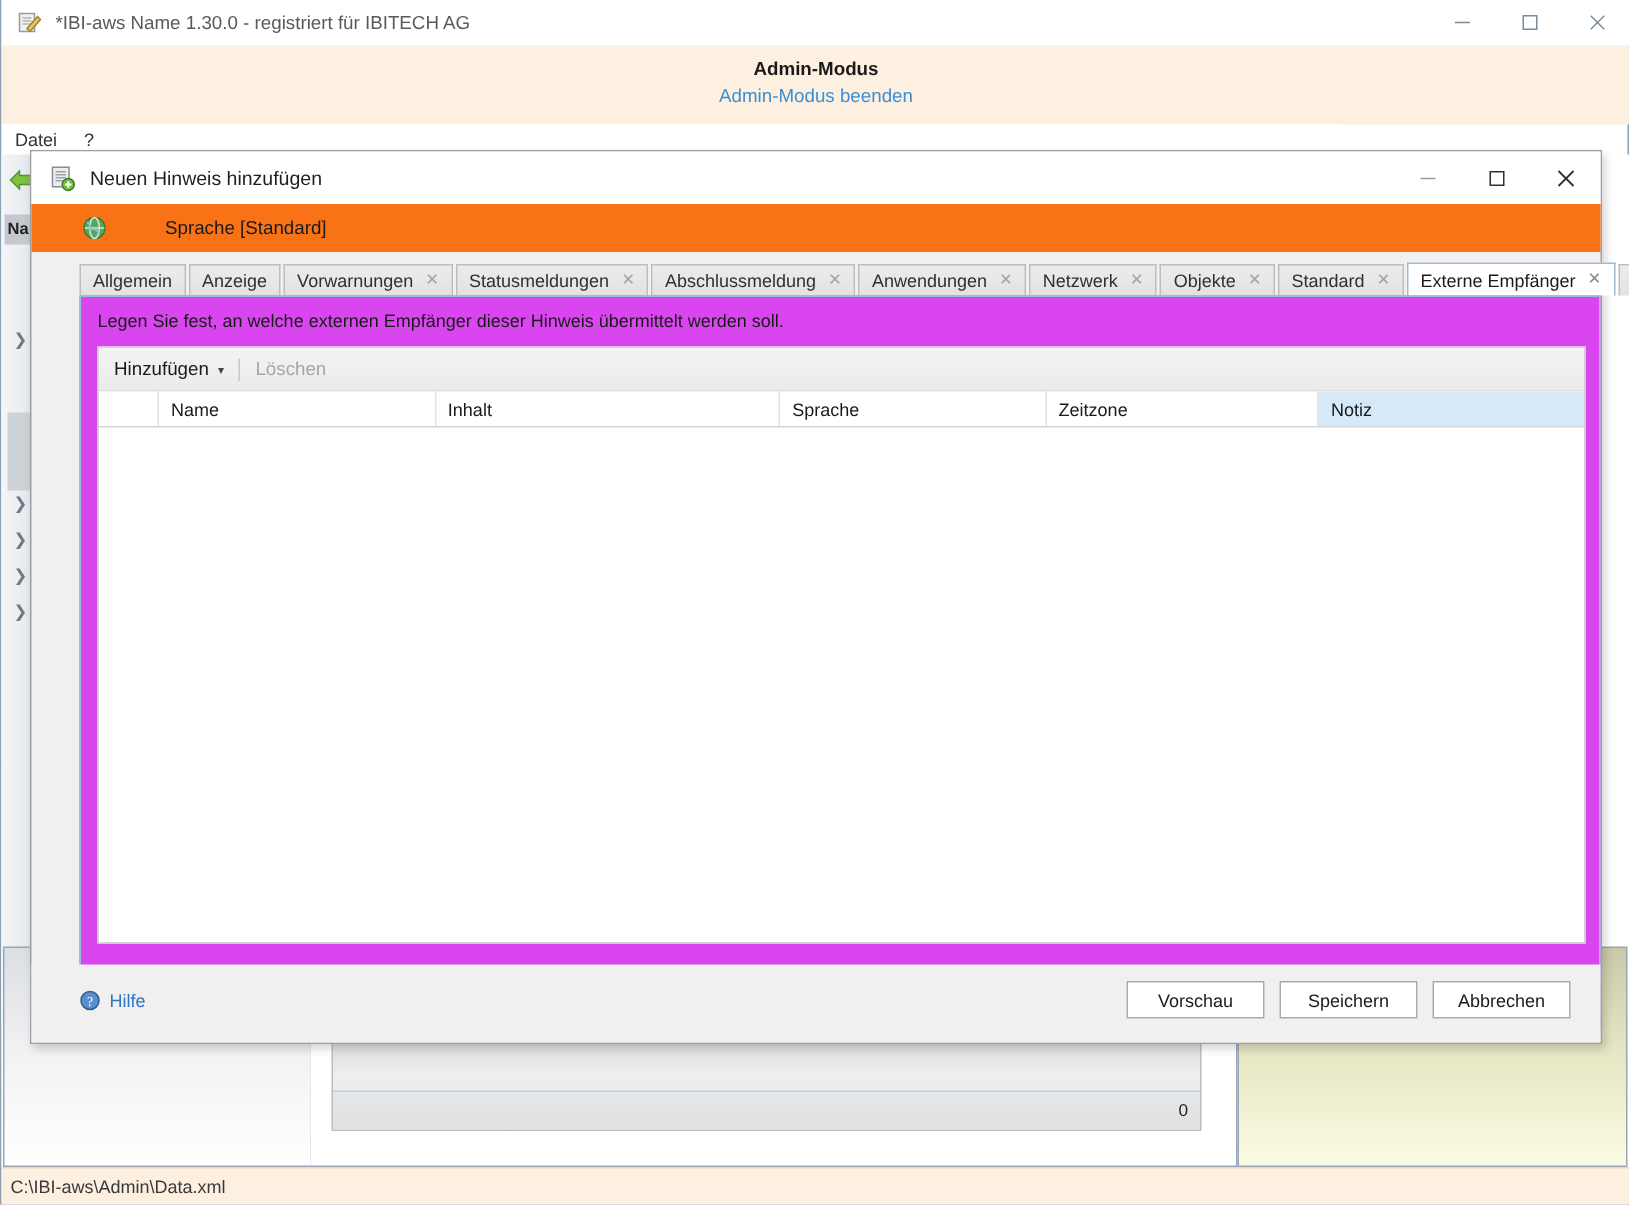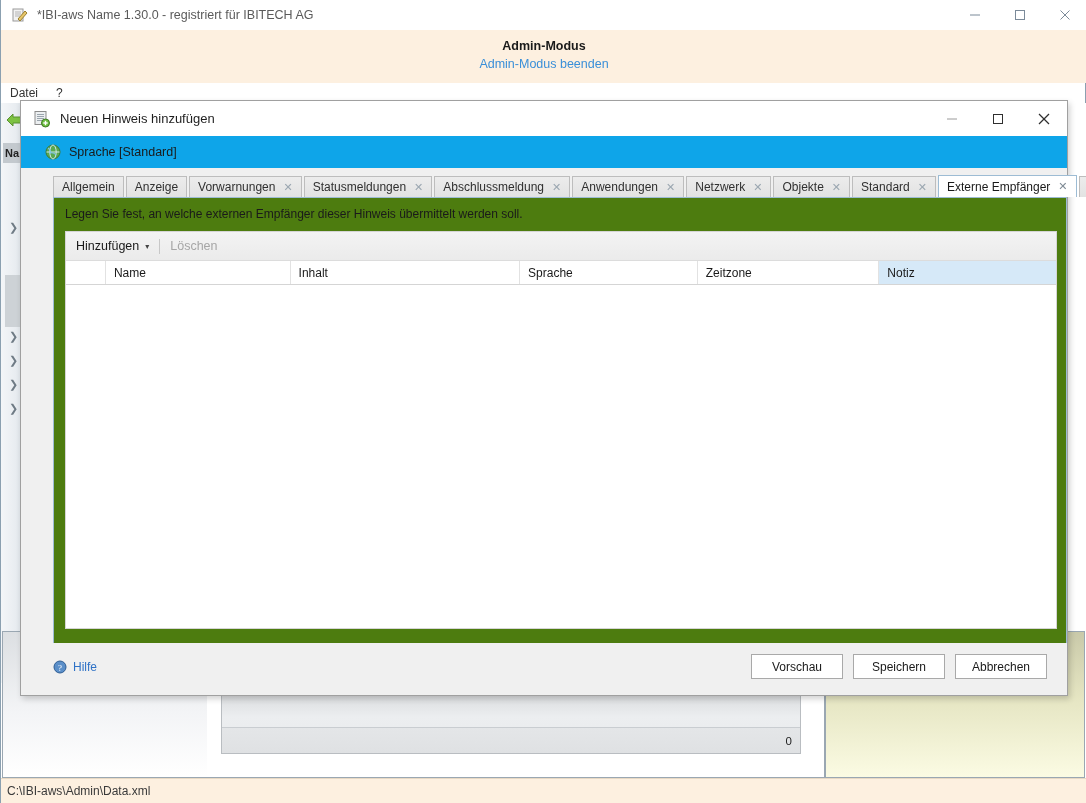--- a/index.html
+++ b/index.html
@@ -173,23 +173,24 @@
   .dlg-win-btn {
     width: 46px; height: 35px;
     display: flex; align-items: center; justify-content: center;
     color: #3a3a3a;
   }
 
   
   #lang-row {
     position: absolute; left: 0; top: 35px;
     width: 1046px; height: 32px;
-    background: #0ea5e9;
-    display: flex; align-items: center;
-    padding-left: 24px;
+    background: #f97316;
+    display: flex; align-items: center;
+    padding-left: 34px;
+    gap: 31px;
   }
   #lang-row .globe { width: 16px; height: 16px; margin-right: 8px; }
   #lang-row .lang-text { font-size: 12.5px; color: #1a1a1a; }
 
   
   #tabbar {
     position: absolute; left: 32px; top: 174px - 100px;
     top: 74px;
     width: 1014px; height: 22px;
     display: flex; align-items: flex-end;
@@ -213,21 +214,21 @@
   }
   .tab .tab-close {
     margin-left: 8px; font-size: 11px; color: #9aa6b0; line-height: 11px;
   }
   .tab.active .tab-close { color: #7f8b95; }
 
   
   #tab-panel {
     position: absolute; left: 32px; top: 96px;
     width: 1014px; height: 489px;
-    background: #4d7c0f;
+    background: #d946ef;
     border: 1px solid #9dbcd4;
   }
   #panel-desc {
     position: absolute; left: 11px; top: 9px;
     font-size: 12px; color: #1a1a1a;
   }
   #grid-wrap {
     position: absolute; left: 11px; top: 33px;
     width: 992px; height: 398px;
     border: 1px solid #d5d5d5;

